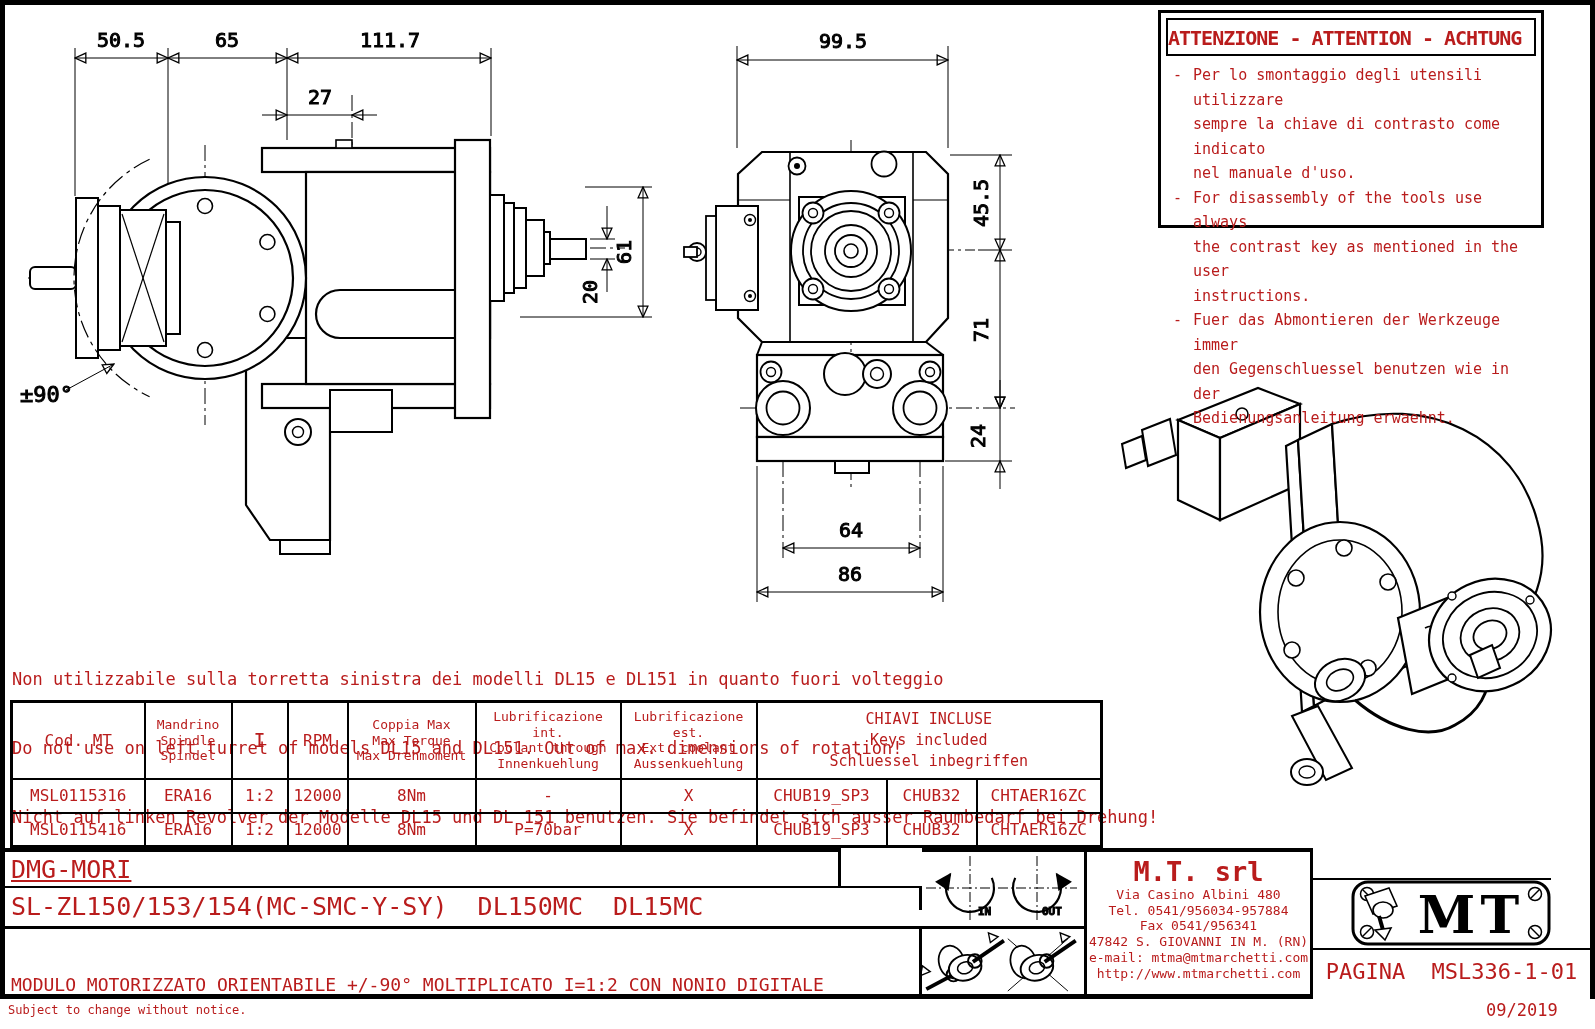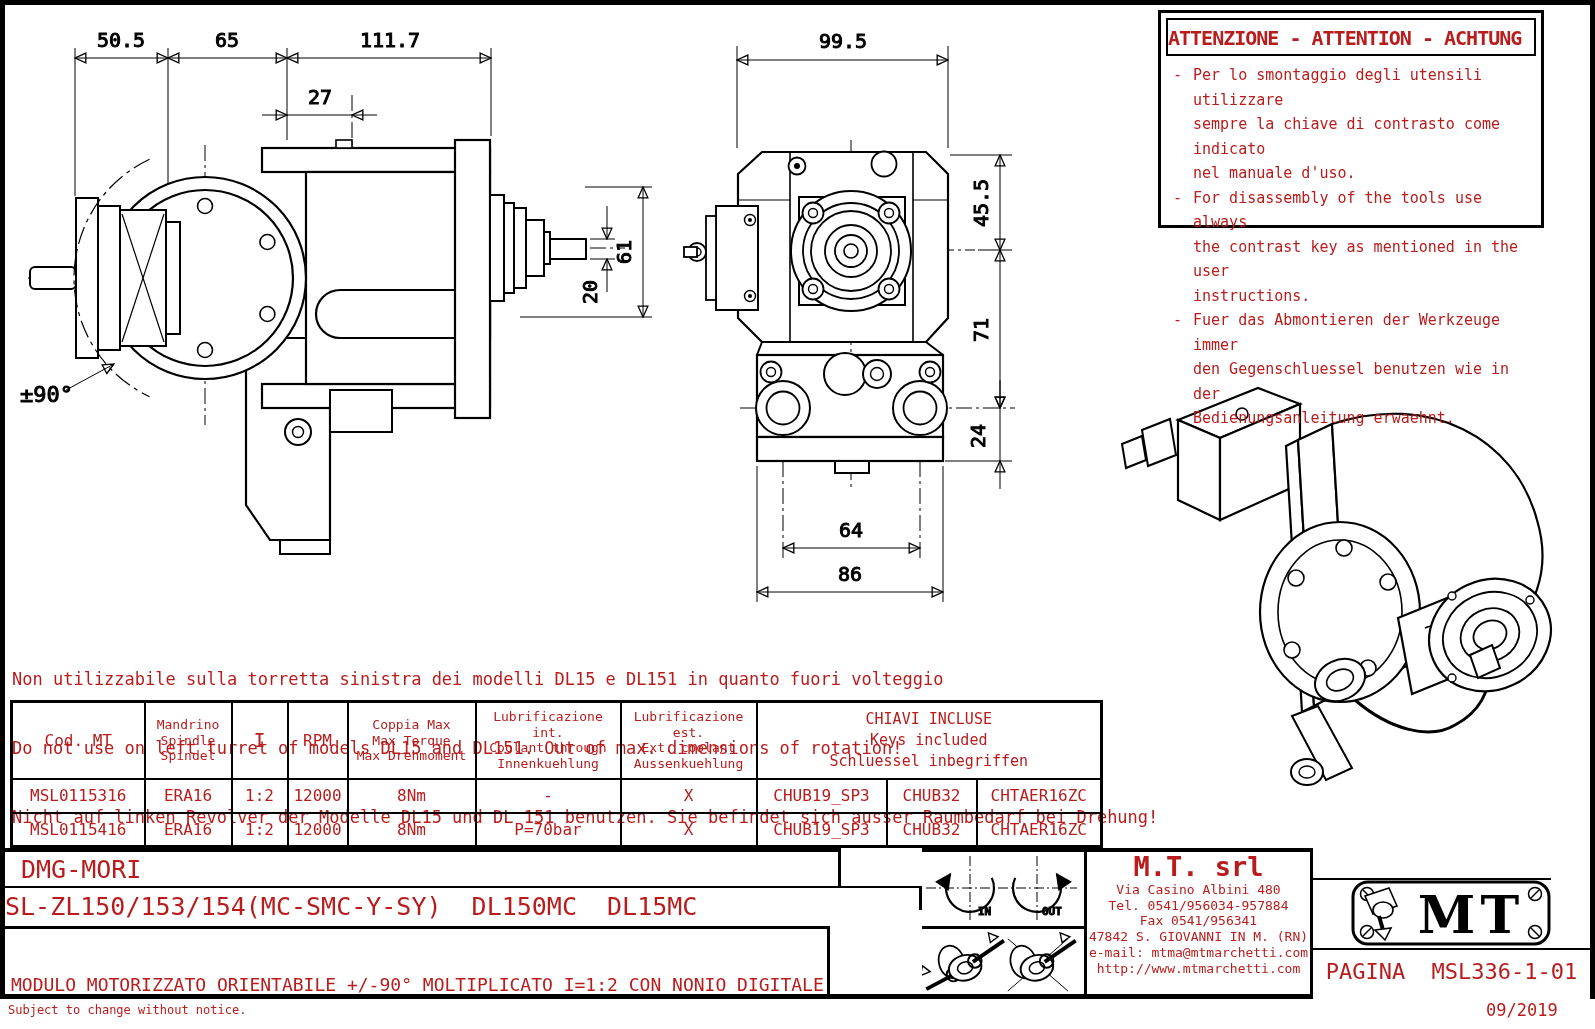--- a/index.html
+++ b/index.html
@@ -22,29 +22,29 @@
   #spec td,#spec th{border:2px solid #000;padding:0;text-align:center;vertical-align:middle;font-weight:normal;overflow:hidden;}
   #spec{border:3px solid #000;}
   .h-big{font-size:16px;}
   .h-i{font-size:20px;}
   .h-small{font-size:13px;line-height:15.5px;white-space:pre-line;}
   .h-keys{font-size:15px;line-height:21px;white-space:pre-line;}
   .cell{font-size:16px;}
   
   .tbx{background:#fff;}
   #tb-brand{left:5px;top:848px;width:836px;height:38px;border-top:4px solid #000;border-right:3px solid #000;
-            font-size:25px;line-height:36px;padding-left:16px;white-space:pre;}
+            font-size:25px;line-height:36px;padding-left:6px;white-space:pre;text-decoration:underline;}
   #tb-models{left:5px;top:886px;width:917px;height:24px;border-top:2px solid #000;border-right:3px solid #000;
-            font-size:25px;line-height:38px;white-space:pre;}
-  #tb-desc{left:5px;top:926px;width:825px;height:68px;border-top:3px solid #000;border-right:3px solid #000;
+            font-size:25px;line-height:38px;padding-left:6px;white-space:pre;}
+  #tb-desc{left:5px;top:926px;width:917px;height:68px;border-top:3px solid #000;border-right:3px solid #000;
             font-size:18px;line-height:22px;padding:1px 0 0 6px;white-space:pre;}
   #tb-mid-top{left:922px;top:848px;width:165px;height:78px;border-top:4px solid #000;border-right:3px solid #000;}
   #tb-mid-bot{left:922px;top:926px;width:165px;height:68px;border-top:3px solid #000;border-right:3px solid #000;}
   #tb-co{left:1087px;top:848px;width:226px;height:146px;border-top:4px solid #000;border-right:3px solid #000;text-align:center;}
-  #tb-co .coname{font-size:27px;font-weight:bold;line-height:30px;}
+  #tb-co .coname{font-size:27px;font-weight:bold;line-height:30px;margin-top:5px;}
   #tb-co .coline{font-size:13px;line-height:15.7px;white-space:nowrap;}
   #tb-right-head{left:1313px;top:848px;width:277px;height:30px;border-top:4px solid #000;
             font-size:15px;line-height:28px;text-align:center;}
   #tb-logo{left:1313px;top:878px;width:238px;height:70px;border-top:2px solid #000;}
   #tb-page{left:1313px;top:948px;width:277px;height:56px;border-top:2px solid #000;
             font-size:22px;line-height:43px;text-align:center;white-space:pre;}
   #foot-l{left:8px;top:1003px;font-size:12px;}
   #foot-r{left:1486px;top:1000px;font-size:17px;}
   
   svg text{font-family:"DejaVu Sans Mono",monospace;fill:#000;}

